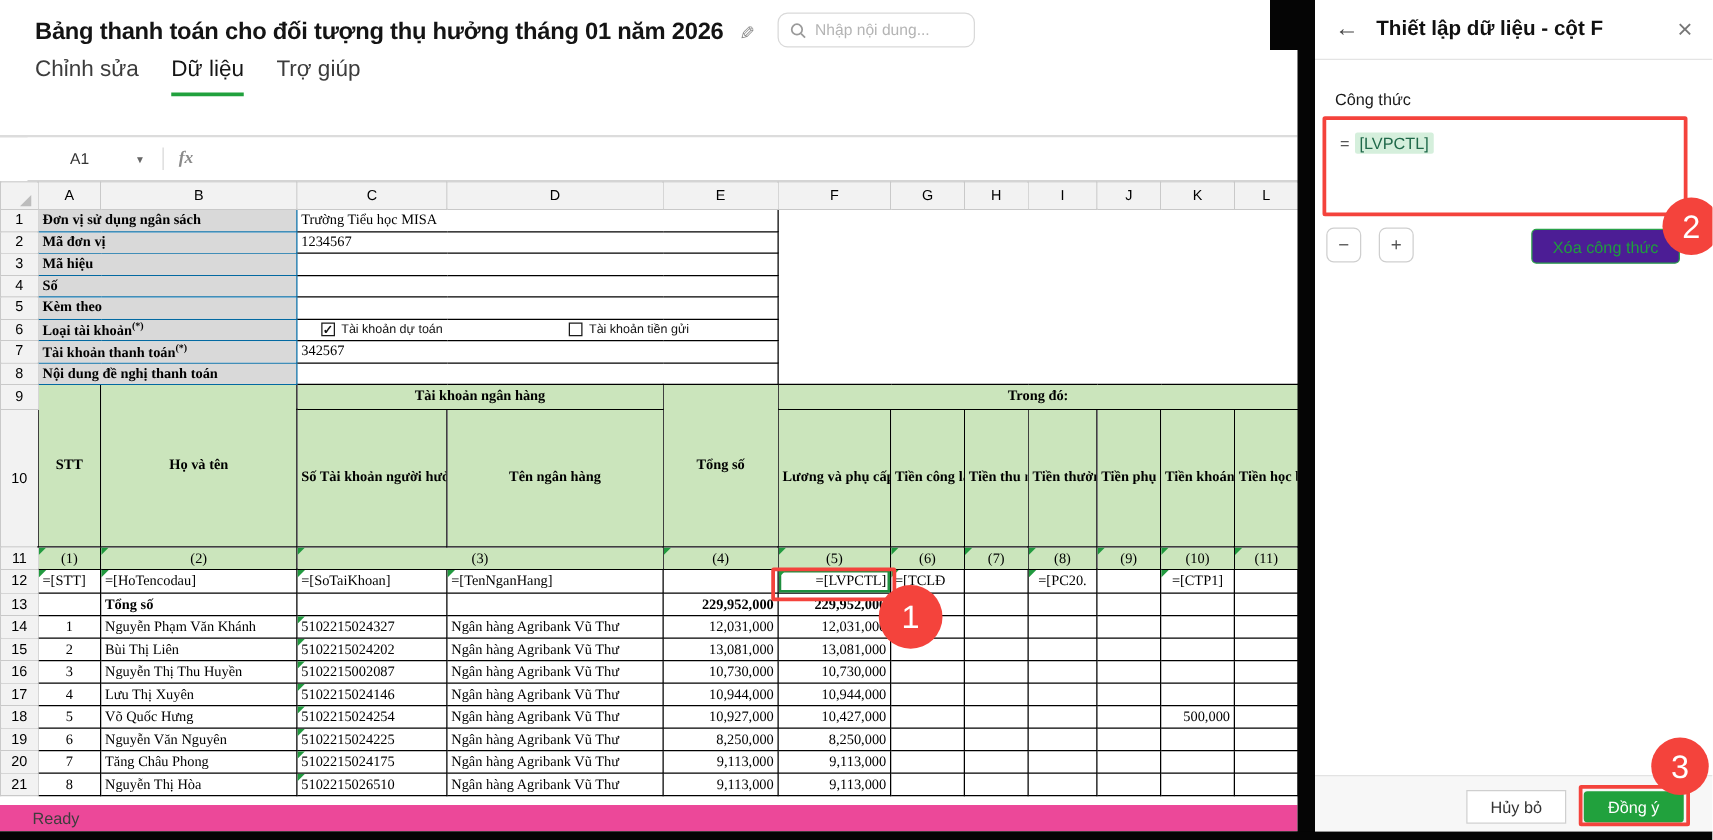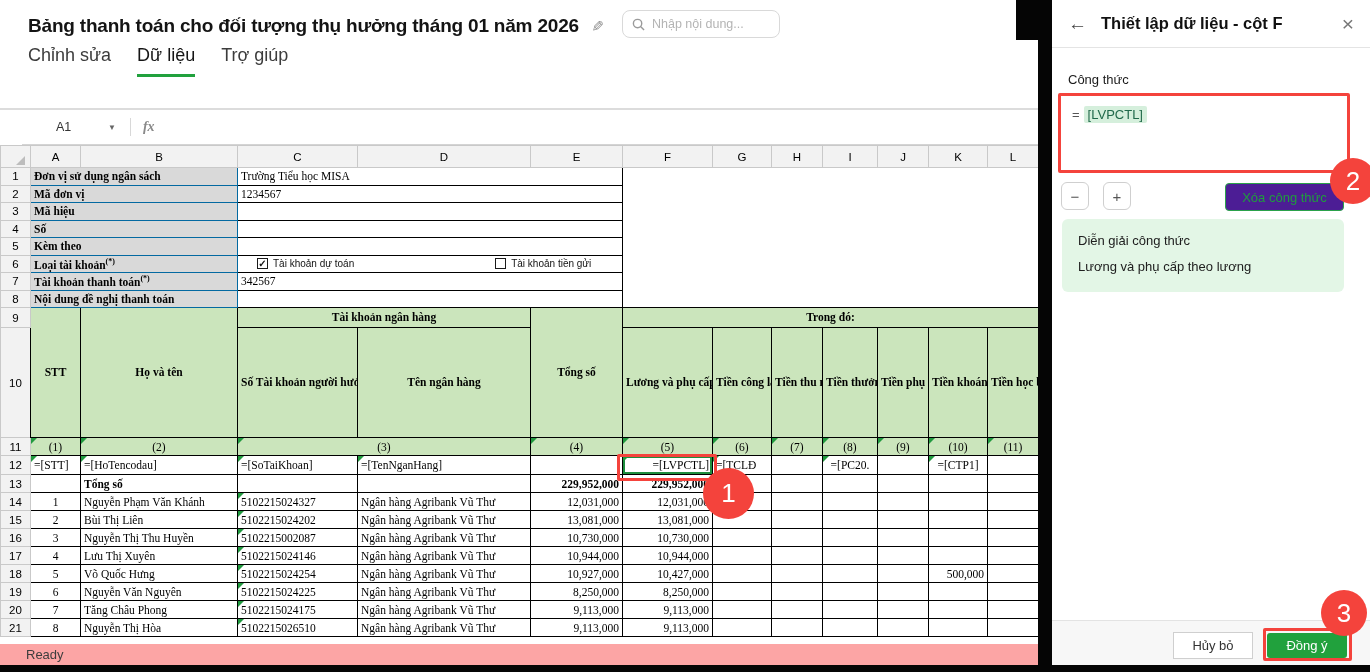--- a/index.html
+++ b/index.html
@@ -38,24 +38,24 @@
   .dc  { border:1px solid #000; }
   .num { text-align:right; }
   .ctr { text-align:center; }
   .b   { font-weight:bold; }
   .fml { color:#3a67ad; }
   .cm::before { content:""; position:absolute; top:0; left:0; border-top:6px solid #219a3f; border-right:6px solid transparent; }
   .sel { box-shadow: inset 0 0 0 2px #1e8e3e; }
   sup { font-size:8px; }
   .cbrow { display:flex; align-items:center; font-family:"Liberation Sans", sans-serif; font-size:10px; color:#111; }
   .cbbox { width:11px; height:11px; border:1.5px solid #1a1a1a; display:inline-flex; align-items:center; justify-content:center; font-size:10px; font-weight:bold; margin-right:5px; background:#fff; }
-  .cb1 { margin-left:16px; } .cb2 { margin-left:96px;padding-left:45px; }
-
-  
-  .statusbar { position:absolute; left:0; top:644px; width:1038px; height:21px; background:#fca5a5; display:flex; align-items:center; }
+  .cb1 { margin-left:16px; } .cb2 { margin-left:56px;padding-left:45px; }
+
+  
+  .statusbar { position:absolute; left:0; top:644px; width:1038px; height:21px; background:#ec4899; display:flex; align-items:center; }
   .statusbar span { margin-left:26px; font-size:13px; color:#3d3d3d; }
   .vband { position:absolute; left:1038px; top:0; width:14px; height:672px; background:#050505; }
   .notch { position:absolute; left:1016px; top:0; width:24px; height:40px; background:#050505; }
   .bband { position:absolute; left:0; top:665px; width:1370px; height:7px; background:#050505; }
 
   
   .panel { position:absolute; left:1052px; top:0; width:318px; height:665px; background:#fff; }
   .p-head { position:absolute; left:0; top:0; width:100%; height:48px; border-bottom:1px solid #e4e4e4; display:flex; align-items:center; padding:0 16px; }
   .p-back { font-size:19px; color:#444; }
   .p-title { font-size:16.5px; font-weight:bold; color:#111; margin-left:14px; }
@@ -411,24 +411,20 @@
       <span class="p-title">Thiết lập dữ liệu - cột F</span>
       <span class="p-close">×</span>
     </div>
     <div class="p-lbl">Công thức</div>
     <div class="editor">
       <span>=</span><span class="chip">[LVPCTL]</span>
     </div>
     <button class="sqbtn minus">−</button>
     <button class="sqbtn plus">+</button>
     <button class="delbtn">Xóa công thức</button>
-    <div class="infobox">
-      <div class="t1">Diễn giải công thức</div>
-      <div class="t2">Lương và phụ cấp theo lương</div>
-    </div>
     <div class="p-foot">
       <button class="cancel">Hủy bỏ</button>
       <button class="ok">Đồng ý</button>
     </div>
   </aside>
 
   <div class="ann-rect" id="rect1"></div>
   <div class="ann-circ" id="circ1">1</div>
   <div class="ann-rect" id="rect2"></div>
   <div class="ann-circ" id="circ2">2</div>

